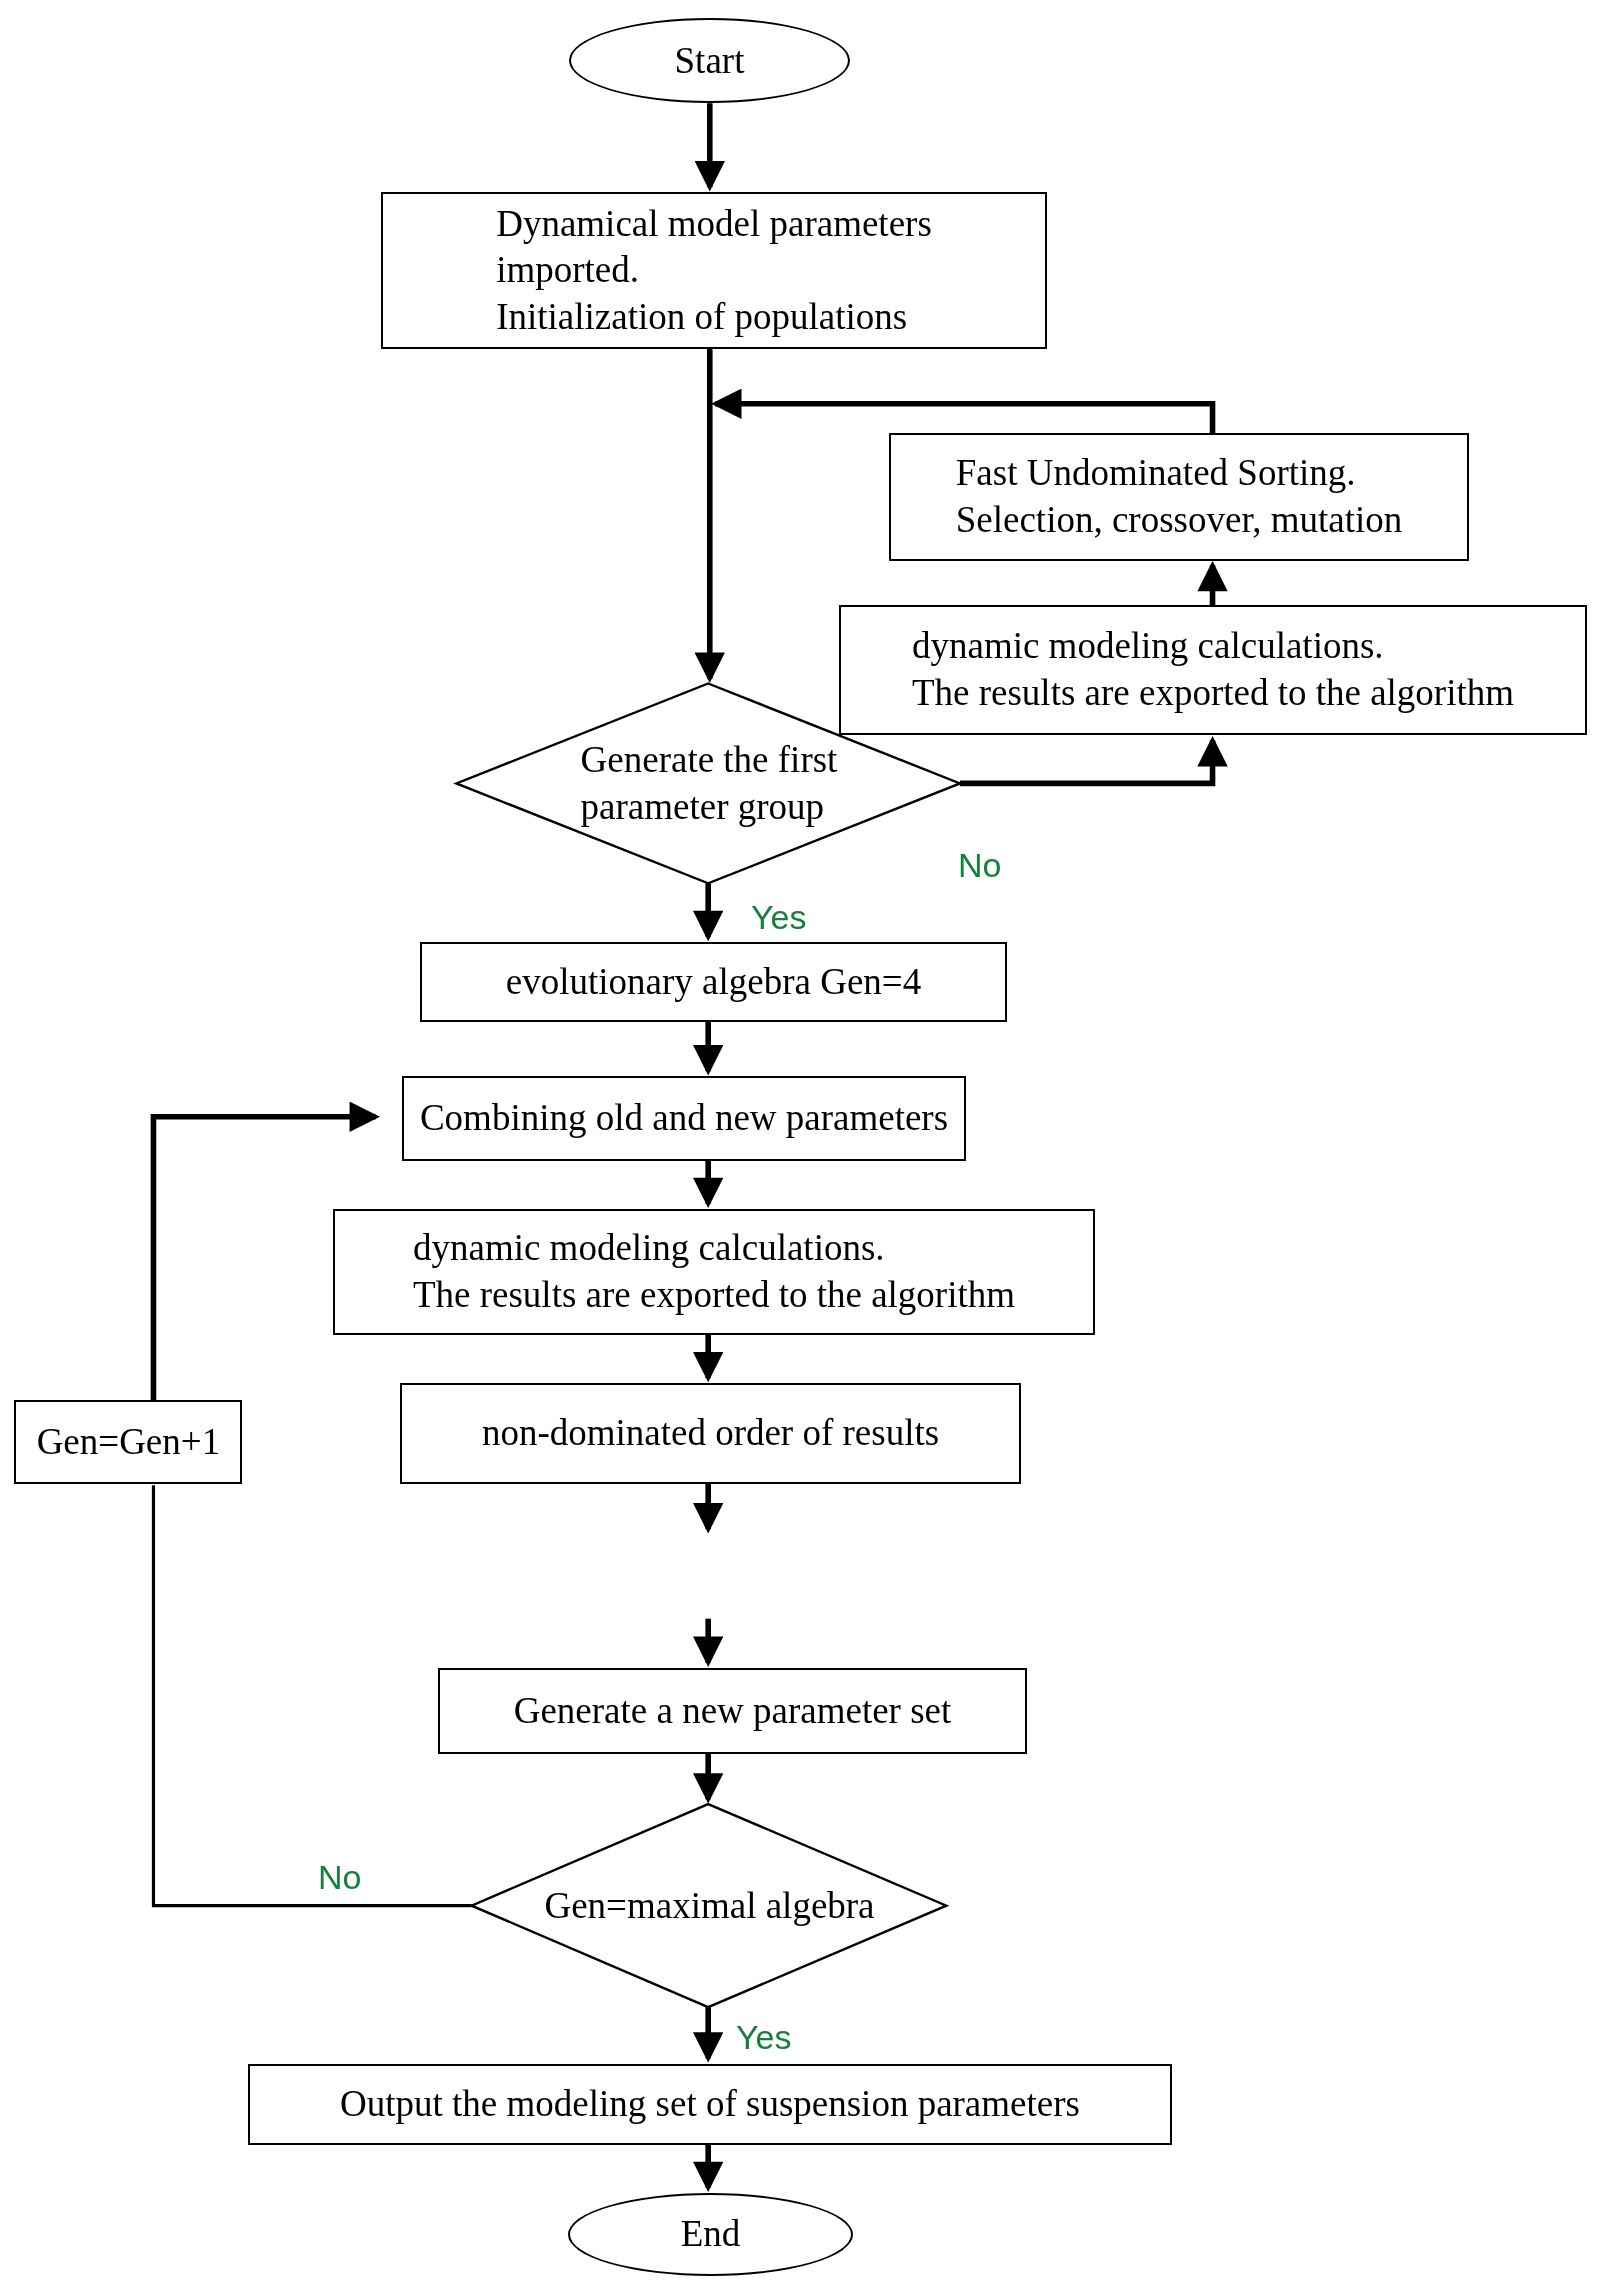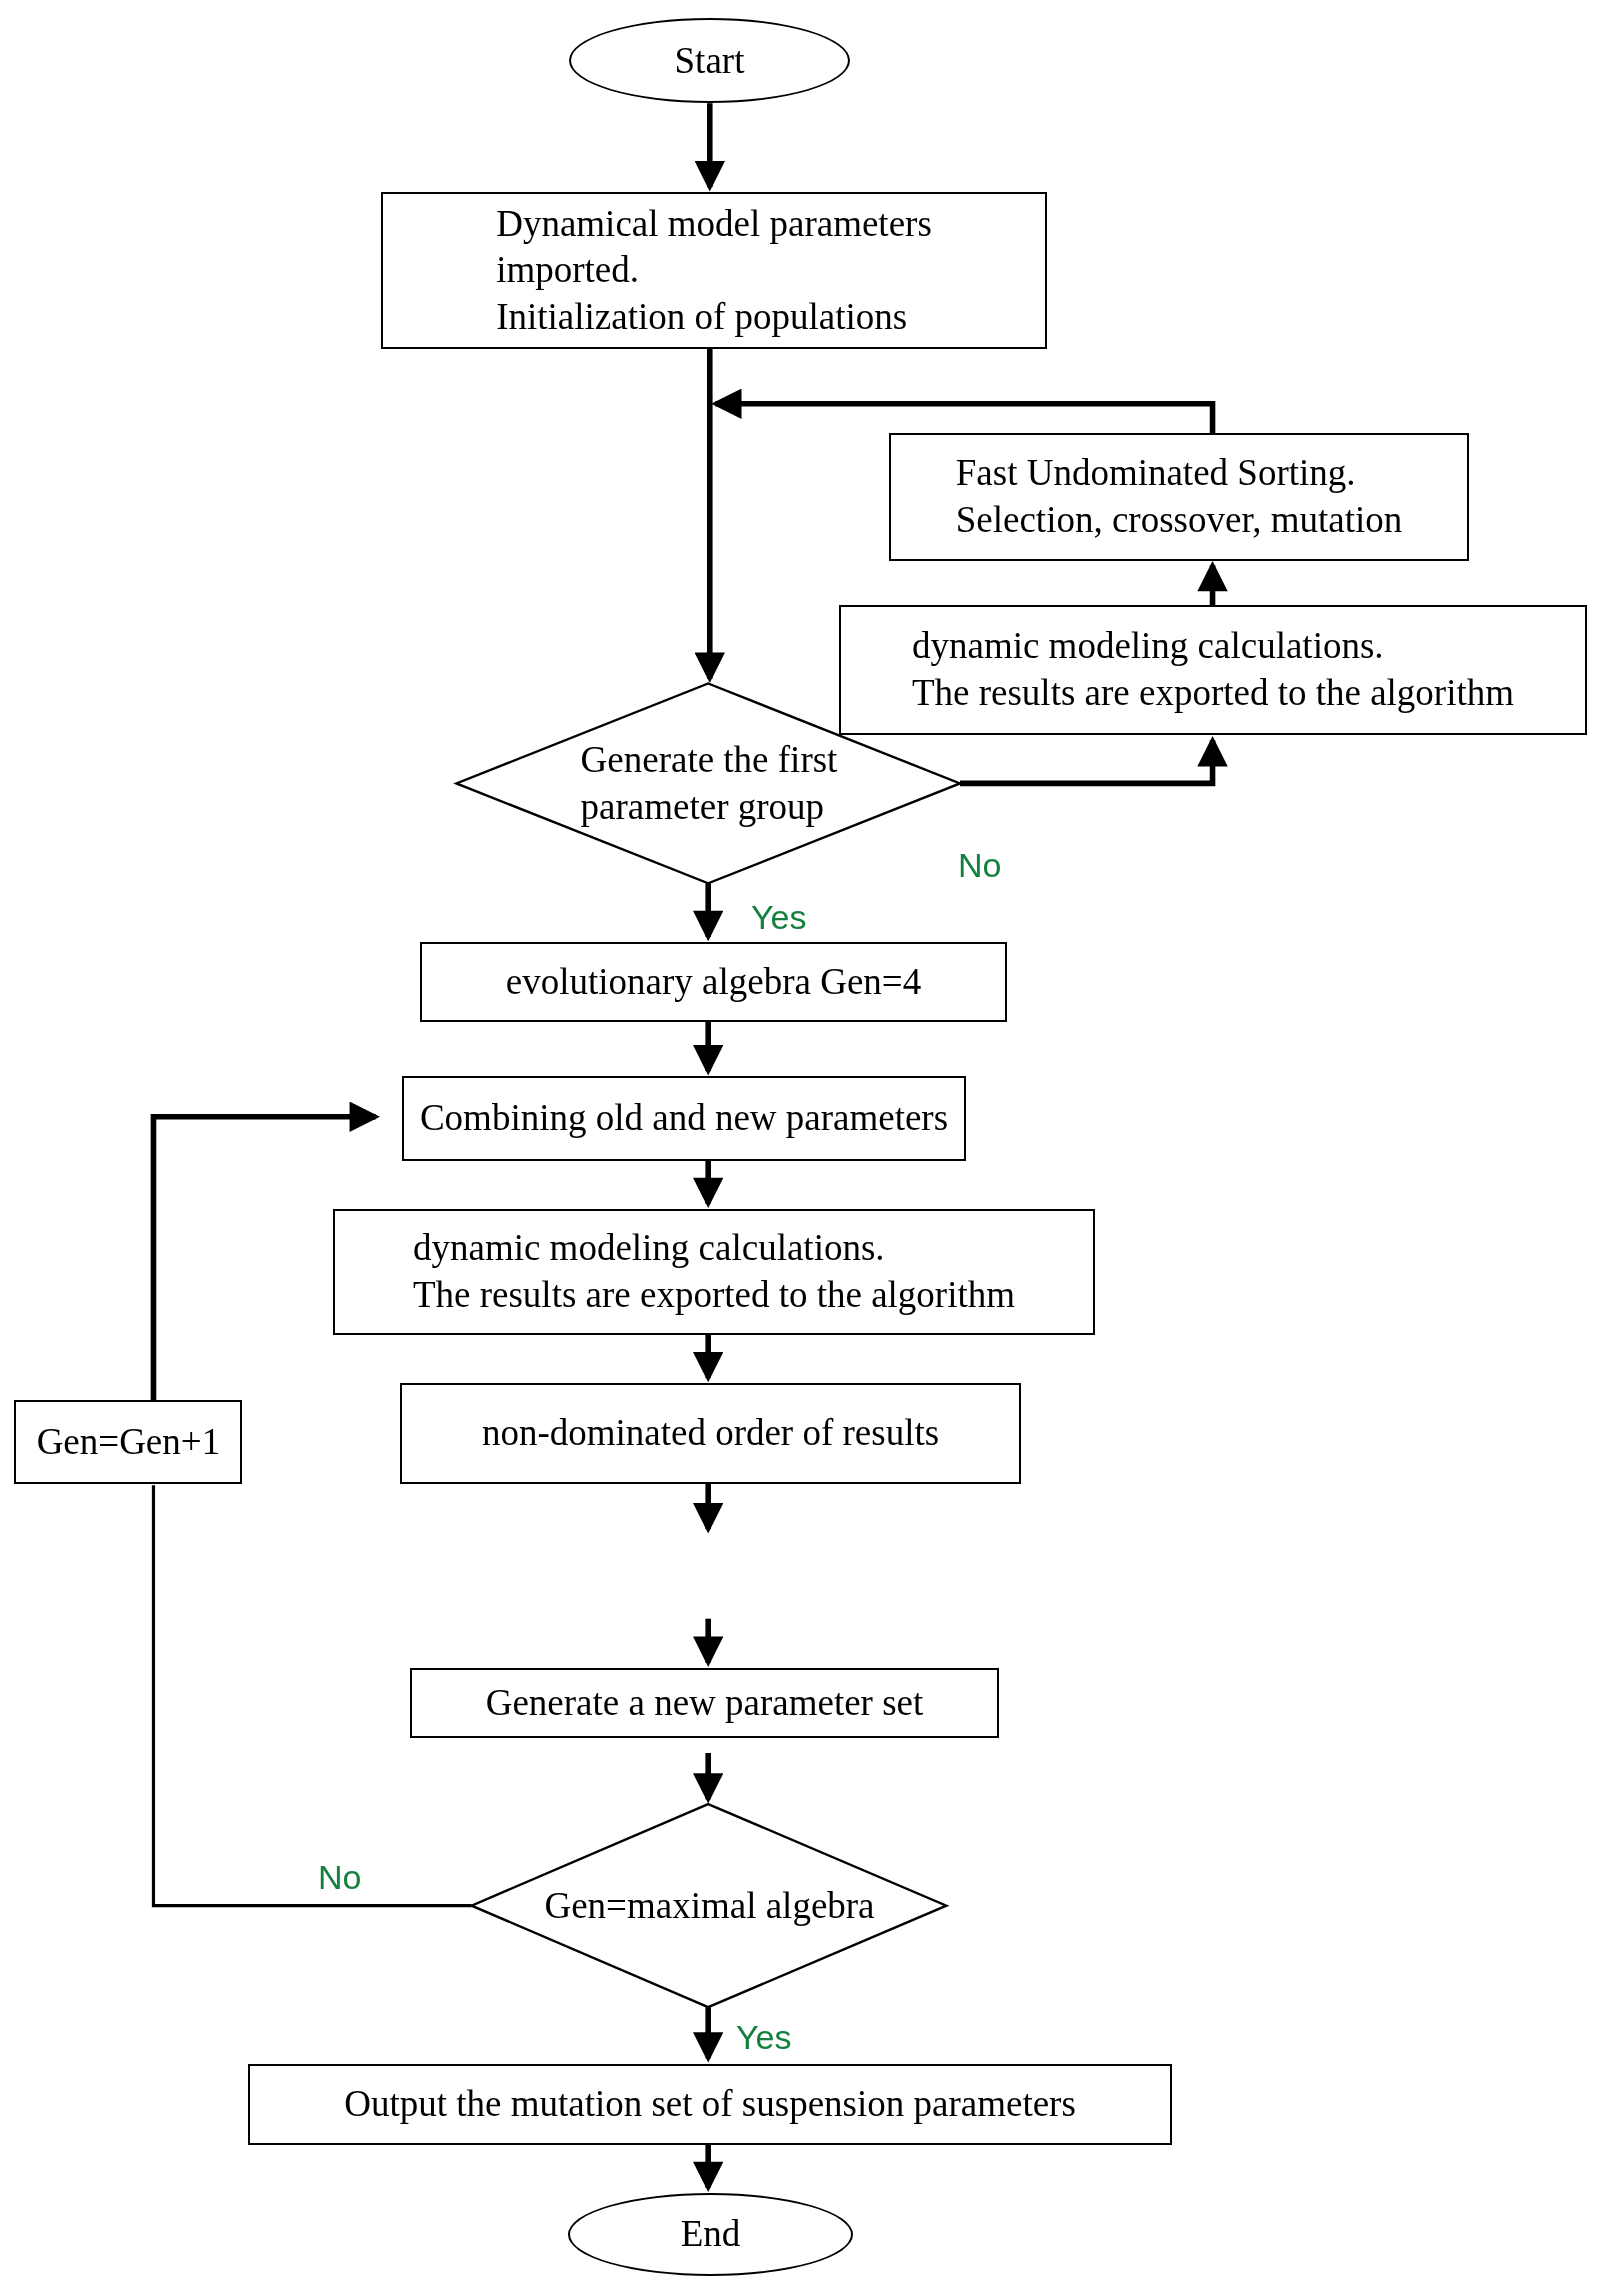--- a/index.html
+++ b/index.html
@@ -87,34 +87,34 @@
   <div class="node box" style="left:333px;top:1209px;width:762px;height:126px">
     <span>dynamic modeling calculations.
 The results are exported to the algorithm</span>
   </div>
 
   <div class="node box" style="left:400px;top:1383px;width:621px;height:101px">
     <span>non-dominated order of results</span>
   </div>
 
 
-  <div class="node box" style="left:410px;top:1668px;width:589px;height:70px">
+  <div class="node box" style="left:438px;top:1668px;width:589px;height:86px">
     <span>Generate a new parameter set</span>
   </div>
 
   <div class="node dtext" style="left:472px;top:1805px;width:475px;height:203px">
     <span>Gen=maximal algebra</span>
   </div>
 
   <div class="node box" style="left:14.4px;top:1400px;width:228px;height:84px">
     <span>Gen=Gen+1</span>
   </div>
 
   <div class="node box" style="left:248px;top:2064px;width:924px;height:81px">
-    <span>Output the mutation set of suspension parameters</span>
+    <span>Output the modeling set of suspension parameters</span>
   </div>
 
   <div class="node ellipse" style="left:568px;top:2193px;width:285px;height:83px">
     <span>End</span>
   </div>
 
   <div class="elabel" style="left:751px;top:900px">Yes</div>
   <div class="elabel" style="left:958px;top:848px">No</div>
   <div class="elabel" style="left:736px;top:2020px">Yes</div>
   <div class="elabel" style="left:318px;top:1860px">No</div>

